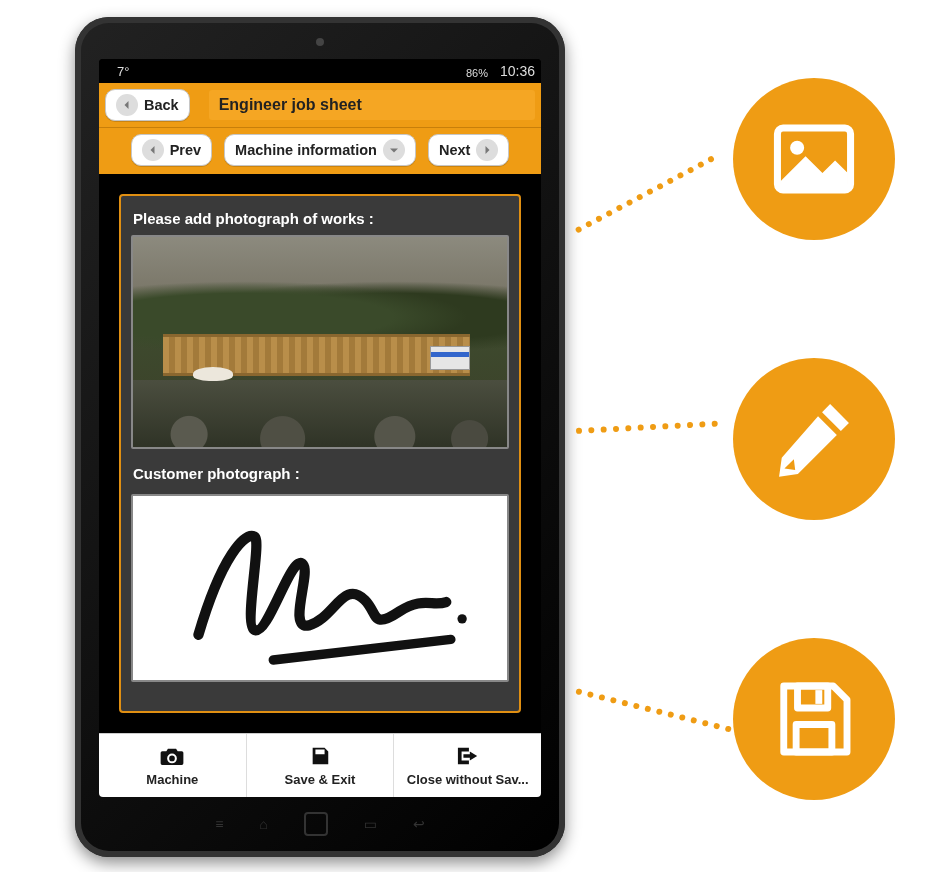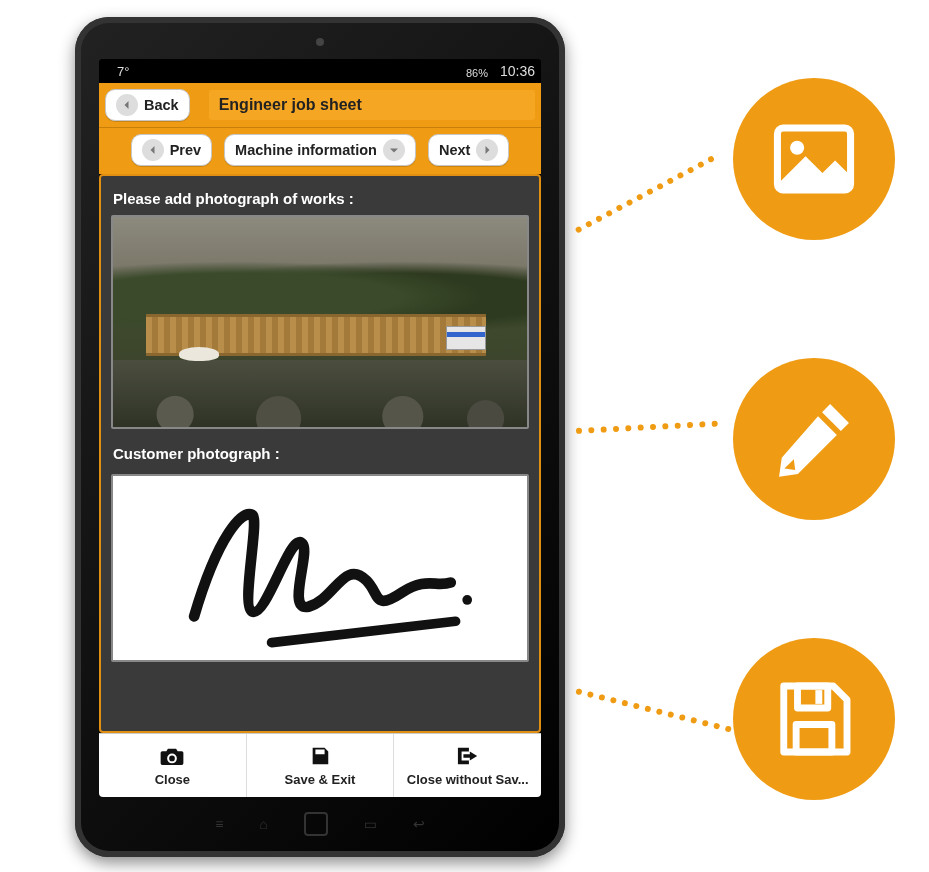--- a/index.html
+++ b/index.html
@@ -118,21 +118,21 @@
     align-items: center;
     justify-content: center;
   }
   .circle-ico svg { width: 12px; height: 12px; }
 
   
   .content {
     flex: 1;
     background: #3a3a3a;
     border: 2px solid #e08f12;
-    margin: 0;
+    margin: 20px;
     border-radius: 4px;
     padding: 10px;
     overflow: hidden;
     display: flex;
     flex-direction: column;
   }
   .content-label {
     color: #fff;
     font-weight: bold;
     font-size: 15px;
@@ -369,21 +369,21 @@
       </div>
     </div>
 
     <div class="actionbar">
       <div class="act">
         <span>
           <svg viewBox="0 0 32 24" fill="#111">
               <path d="M4 6h5l2-3h10l2 3h5a2 2 0 012 2v13a2 2 0 01-2 2H4a2 2 0 01-2-2V8a2 2 0 012-2zm12 3a6 6 0 100 12 6 6 0 000-12zm0 2.5a3.5 3.5 0 110 7 3.5 3.5 0 010-7z"></path>
             </svg>
         </span>
-        <span>Close</span>
+        <span>Machine</span>
       </div>
       <div class="act">
         <span>
           <svg viewBox="0 0 24 24" fill="#111">
               <path d="M4 3h13l4 4v14H4V3zm3 2v5h10V5H7zm2 9h6v5H9v-5z"></path>
               <rect x="12" y="5.5" width="2.5" height="3" fill="#fff"></rect>
             </svg>
         </span>
         <span>Save &amp; Exit</span>
       </div>

